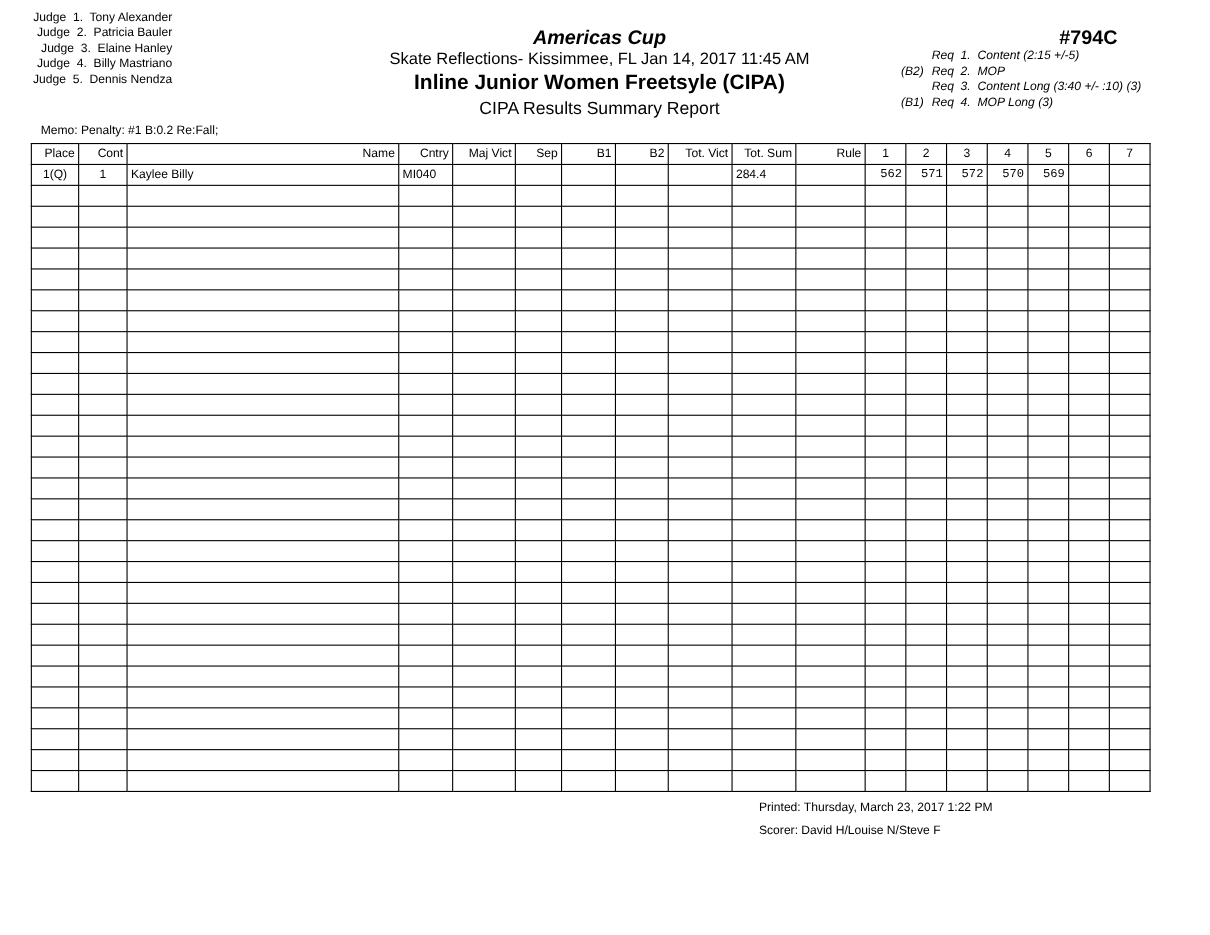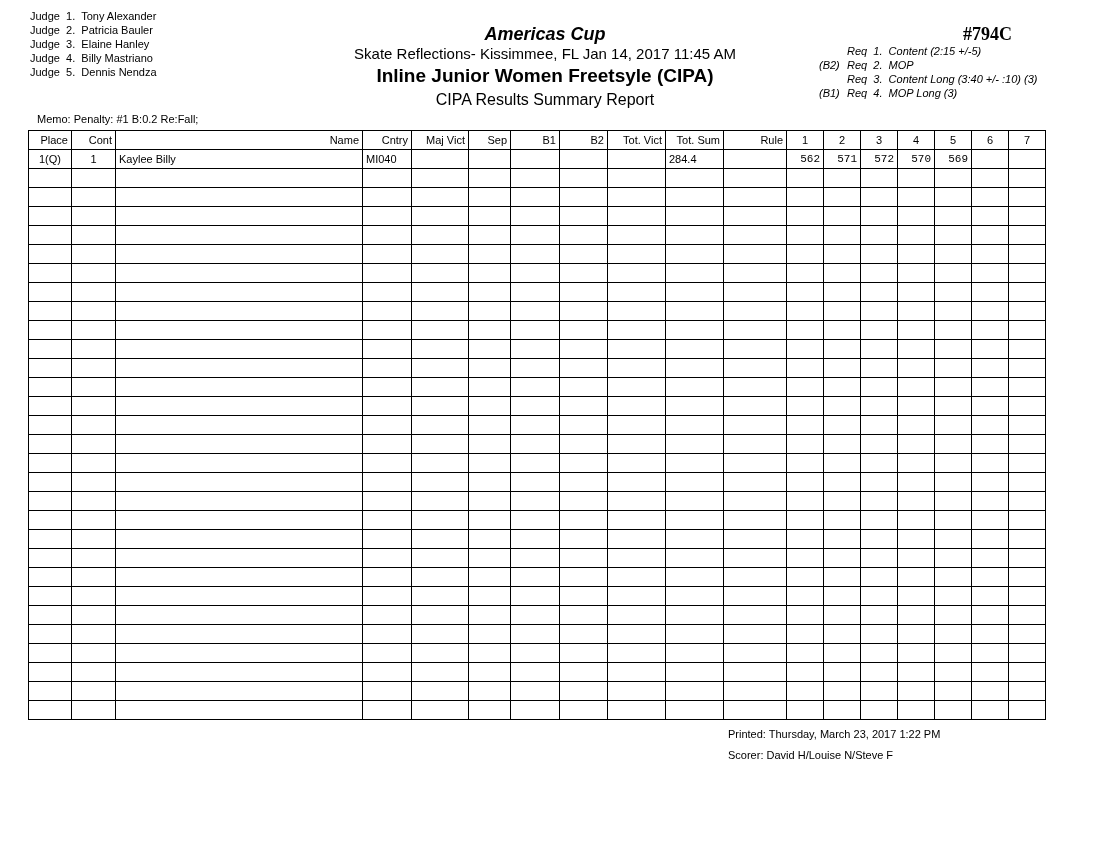--- a/index.html
+++ b/index.html
@@ -1,34 +1,34 @@
 <!DOCTYPE html>
 <html><head>
 <meta charset="utf-8">
 <style>
   html, body { margin:0; padding:0; background:#ffffff; }
   body { width:1100px; height:850px; position:relative; font-family:"Liberation Sans", sans-serif; color:#000; overflow:hidden; }
   .judges { position:absolute; left:30px; top:9px; font-size:11px; line-height:14px; }
-  .judges .row { white-space:pre; }
+  .judges .row { white-space:pre;text-align:right; }
   .center { position:absolute; left:300px; width:490px; text-align:center; }
   .title { top:24px; font-size:18px; font-weight:bold;font-style:italic; }
   .subtitle { top:45px; font-size:15px; }
   .event { top:65px; font-size:19px; font-weight:bold; }
   .report { top:91px; font-size:16px; }
-  .evno { position:absolute; left:963px; top:24px; font-size:18px; font-weight:bold;font-family:Liberation Serif, serif; }
+  .evno { position:absolute; left:963px; top:24px; font-size:18px; font-weight:bold; }
   .reqs { position:absolute; left:819px; top:44px; font-size:11px; line-height:14px;font-style:italic; }
   .reqs .r { white-space:pre; position:relative; }
   .reqs .pre { display:inline-block; width:28px; }
   .memo { position:absolute; left:37px; top:113px; font-size:11px;text-align:right; }
   table.grid { position:absolute; left:28px; top:130px; border-collapse:collapse; font-size:11px; }
   table.grid td, table.grid th { border:1px solid #000; height:18px; padding:0 3px; font-weight:normal; white-space:nowrap; }
   table.grid th { text-align:right; }
   table.grid th.c, table.grid td.c { text-align:center; }
   table.grid td.r { text-align:right;font-family:Liberation Mono, monospace; }
-  .footer { position:absolute; left:690px; font-size:11px;margin-left:38px; }
+  .footer { position:absolute; left:690px; font-size:11px; }
 </style>
 </head>
 <body>
 
 <div class="judges">
   <div class="row">Judge  1.  Tony Alexander</div>
   <div class="row">Judge  2.  Patricia Bauler</div>
   <div class="row">Judge  3.  Elaine Hanley</div>
   <div class="row">Judge  4.  Billy Mastriano</div>
   <div class="row">Judge  5.  Dennis Nendza</div>

